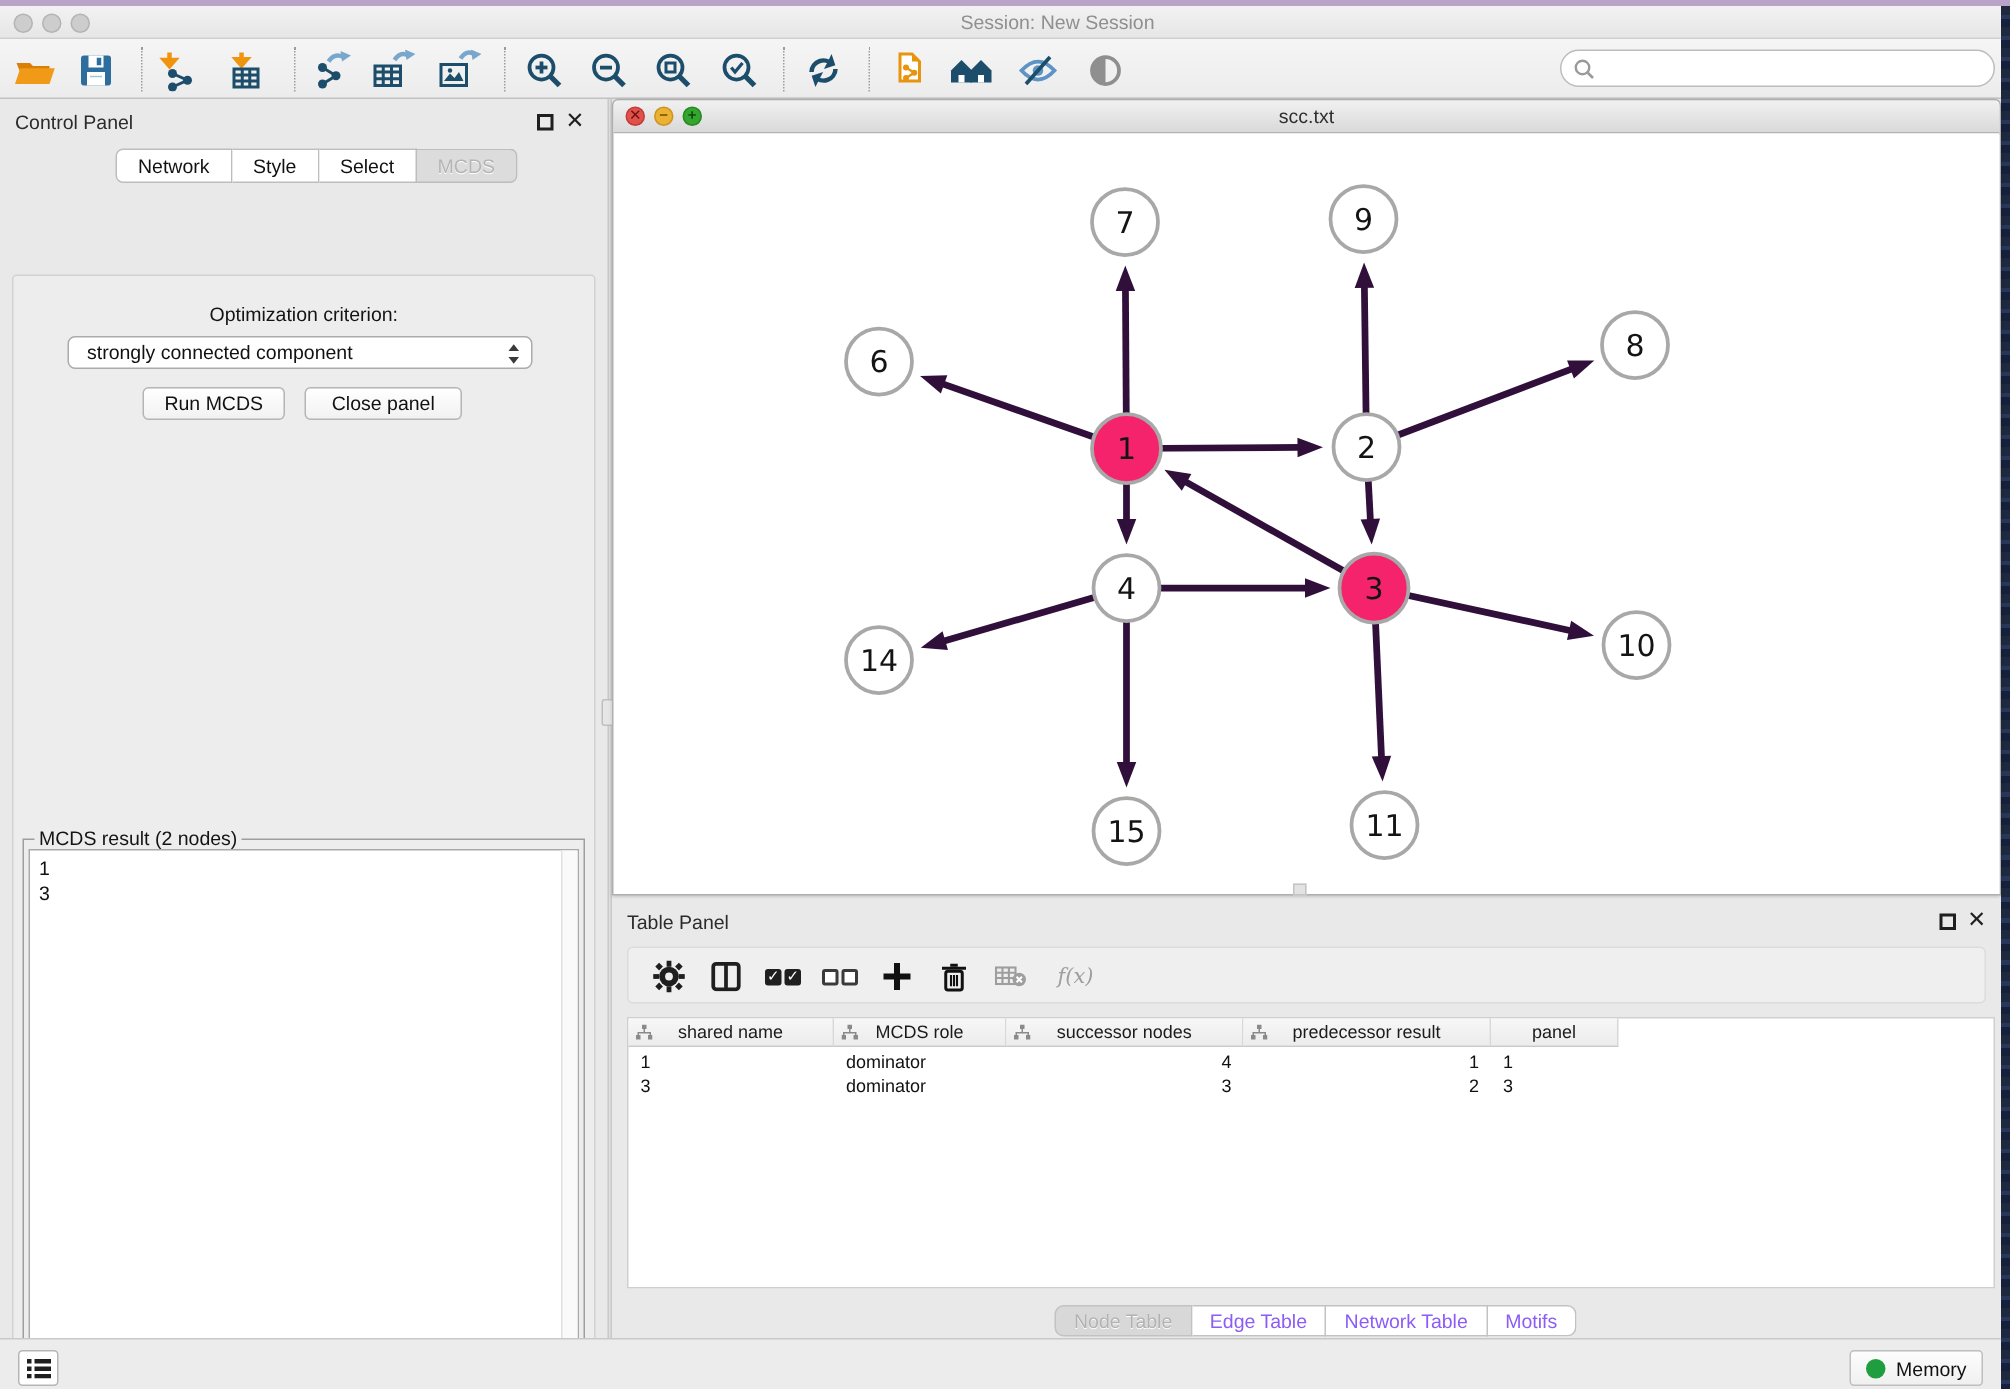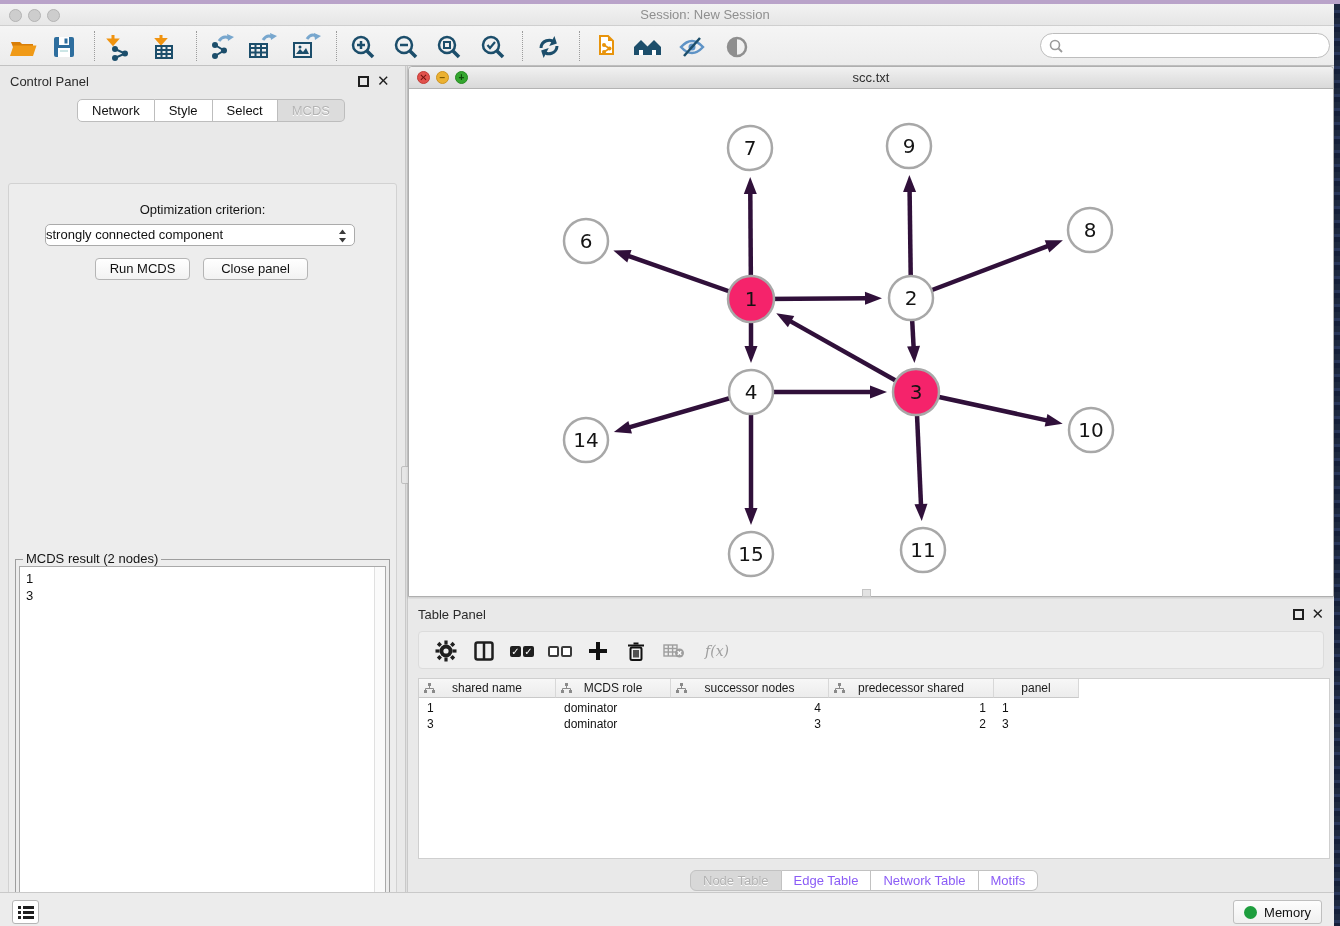--- a/index.html
+++ b/index.html
@@ -32,21 +32,21 @@
   .close-x { position:absolute; font-size:15px; font-weight:bold; color:#1F1F1F; line-height:12px; }
 
   .seg-tabs { position:absolute; display:flex;justify-content:space-between; }
   .seg-tab { height:23px; line-height:22px; font-size:13px; color:#111; background:#fff; border:1px solid #BDBDBD; border-left:none; padding:0 14px; text-align:center; }
   .seg-tab:first-child { border-left:1px solid #BDBDBD; border-radius:5px 0 0 5px; }
   .seg-tab:last-child { border-radius:0 5px 5px 0; }
   .seg-tab.sel { background:#DCDCDC; color:#B4B4B4; text-shadow:0 1px 0 #fff; }
 
   #cp-card { position:absolute; left:8px; top:117px; width:389px; height:761px; background:#EDEDED; border:1px solid #D2D2D2; border-radius:3px; }
   #opt-label { position:absolute; left:0; top:18px; width:100%; text-align:center; font-size:13px; color:#141414; }
-  #opt-select { position:absolute; left:36px; top:40px; width:310px; height:22px; background:#fff; border:1px solid #ABABAB; border-radius:5px; font-size:13px; color:#111; line-height:20px; padding-left:0; }
+  #opt-select { position:absolute; left:36px; top:40px; width:310px; height:22px; background:#fff; border:1px solid #ABABAB; border-radius:5px; font-size:13px; color:#111; line-height:20px; padding-left:12px; }
   #opt-select .chev { position:absolute; right:7px; top:3px; }
   .cp-btn { position:absolute; top:74px; height:22px; background:linear-gradient(#FFFFFF,#F2F2F2); border:1px solid #B5B5B5; border-radius:4px; font-size:13px; color:#111; text-align:center; line-height:20px; }
   #run-btn { left:86px; width:95px; }
   #closep-btn { left:194px; width:105px; }
 
   #result-group { position:absolute; left:6px; top:375px; width:375px; height:380px; border:1px solid #9E9E9E; }
   #result-legend { position:absolute; left:7px; top:-9px; background:#EDEDED; padding:0 3px; font-size:13px; color:#141414; }
   #result-list { position:absolute; left:3px; top:6px; right:3px; bottom:3px; background:#fff; border:1px solid #A9A9A9; font-size:13px; color:#111; padding:3px 6px; line-height:17px; }
   #result-scroll { position:absolute; right:0; top:0; width:11px; height:100%; background:#FAFAFA; border-left:1px solid #E0E0E0; }
 
@@ -75,21 +75,21 @@
   .th { position:absolute; top:0; height:19px; background:linear-gradient(#F7F7F7,#ECECEC); border-right:1px solid #D8D8D8; border-bottom:1px solid #C9C9C9; font-size:12px; color:#1B1B1B; text-align:center; line-height:18px; }
   .th .colgrip { position:absolute; left:5px; top:4px; }
   .tr { position:absolute; height:16px; font-size:12px; color:#111; }
   .td { position:absolute; top:0; height:16px; line-height:16px; padding:0 8px; white-space:nowrap; }
   .td.r { text-align:right; }
 
   .tp-tabs { position:absolute; left:282px; top:271px; display:flex; }
   .tp-tab { height:21px; line-height:20px; font-size:13px; color:#8b5cf6; background:#fff; border:1px solid #C2C2C2; border-left:none; padding:0 12px; }
   .tp-tab:first-child { border-left:1px solid #C2C2C2; border-radius:6px 0 0 6px; }
   .tp-tab:last-child { border-radius:0 6px 6px 0; }
-  .tp-tab.sel { background:#D8D8D8; color:#B2B2B2; text-shadow:0 1px 0 #fff; }
+  .tp-tab.sel { background:#D8D8D8; color:#B2B2B2; text-shadow:0 1px 0 #fff;margin-left:13px; }
 
   
   #status-bar { left:0; top:888px; width:1334px; height:34px; background:#ECECEC; border-top:1px solid #C9C9C9; }
   #list-btn { position:absolute; left:12px; top:7px; width:27px; height:24px; background:#fff; border:1px solid #B5B5B5; border-radius:3px; display:flex; align-items:center; justify-content:center; }
   #memory-btn { position:absolute; right:12px; top:7px; height:24px; background:linear-gradient(#FDFDFD,#F0F0F0); border:1px solid #BFBFBF; border-radius:3px; display:flex; align-items:center; padding:0 10px; font-size:13px; color:#111; }
   #memory-dot { width:13px; height:13px; border-radius:50%; background:#1E9E3E; margin-right:7px; }
 </style>
 </head>
 <body>
 
@@ -460,21 +460,21 @@
       </div>
       <div class="th" style="left:410px; width:165px">
         <svg class="colgrip" width="11" height="11">
             <g fill="#8A8A8A">
               <rect x="4" y="0" width="3" height="3"></rect>
               <rect x="0" y="7" width="3" height="3"></rect>
               <rect x="8" y="7" width="3" height="3"></rect>
             </g>
             <path d="M5.5 3v2.5M1.5 7V5.5h8V7" stroke="#8A8A8A" fill="none"></path>
           </svg>
-        <span>predecessor shared</span>
+        <span>predecessor result</span>
       </div>
       <div class="th" style="left:575px; width:85px">
         <span>panel</span>
       </div>
 
       <div class="tr" style="left:0; top:21px; width:912px">
         <span class="td" style="left:0;     width:137px">1</span>
         <span class="td" style="left:137px; width:115px">dominator</span>
         <span class="td r" style="left:252px; width:158px">4</span>
         <span class="td r" style="left:410px; width:165px">1</span>

